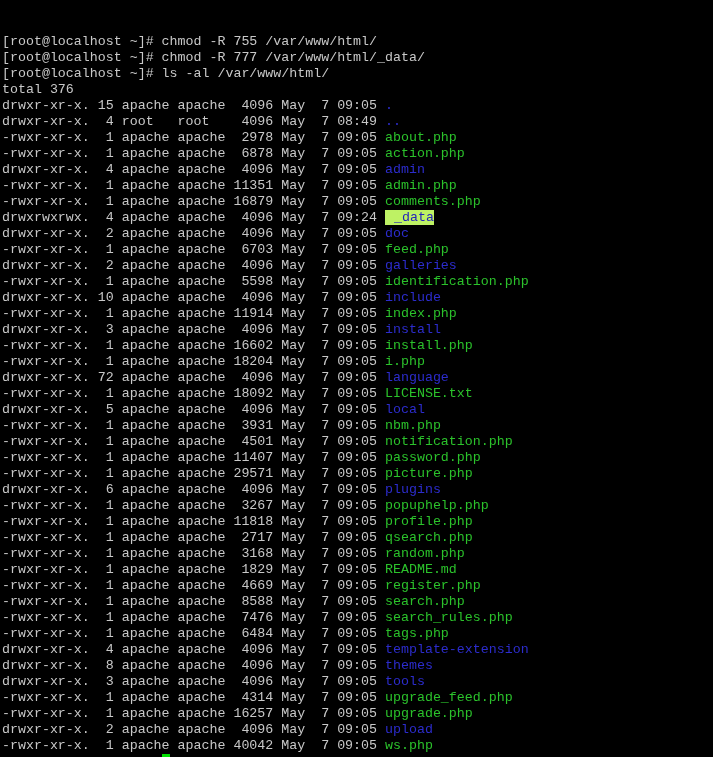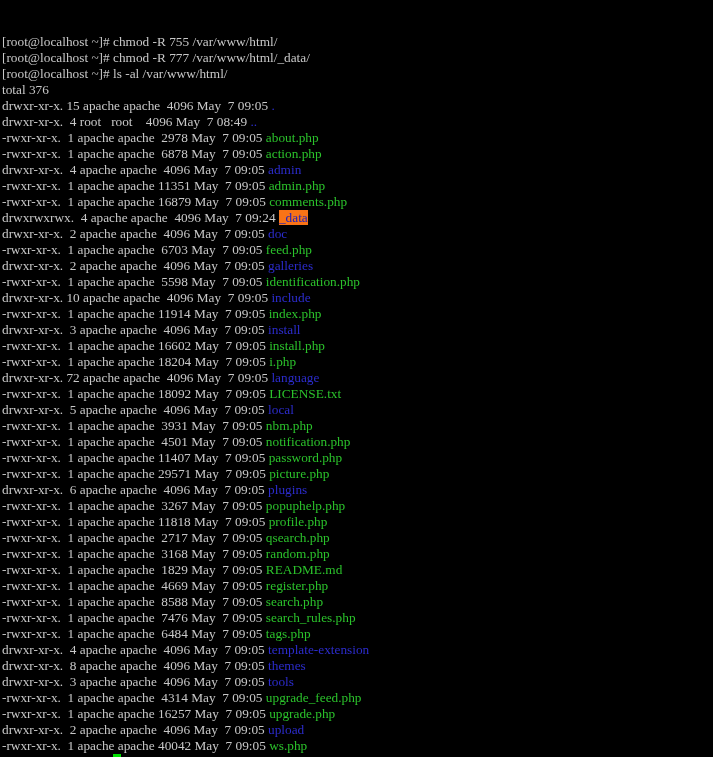--- a/index.html
+++ b/index.html
@@ -8,34 +8,34 @@
     background: #000000;
   }
   .terminal {
     position: relative;
     width: 687px;
     height: 757px;
     background: #000000;
     overflow: hidden;
     box-sizing: border-box;
     padding: 2px 0 0 2px;
-    font-family: Liberation Serif, serif;
+    font-family: Liberation Mono, monospace;
     font-size: 13.3px;
     line-height: 16px;
     color: #c8c8c8;
     white-space: pre;
     cursor: text;
   }
   .line {
     height: 16px;
     white-space: pre;
   }
   .c-dir  { color: #2c2ccd; }
   .c-exec { color: #2bc22b; text-align: center; }
-  .c-hl   { color: #2222bb; background: #f97316; }
+  .c-hl   { color: #2222bb; background: #bef264; padding-left: 9px; }
   .cursor {
     display: inline-block;
     width: 8px;
     height: 14px;
     margin-bottom: -2px;
     background: #00e000;
   }
 </style>
 </head>
 <body>

